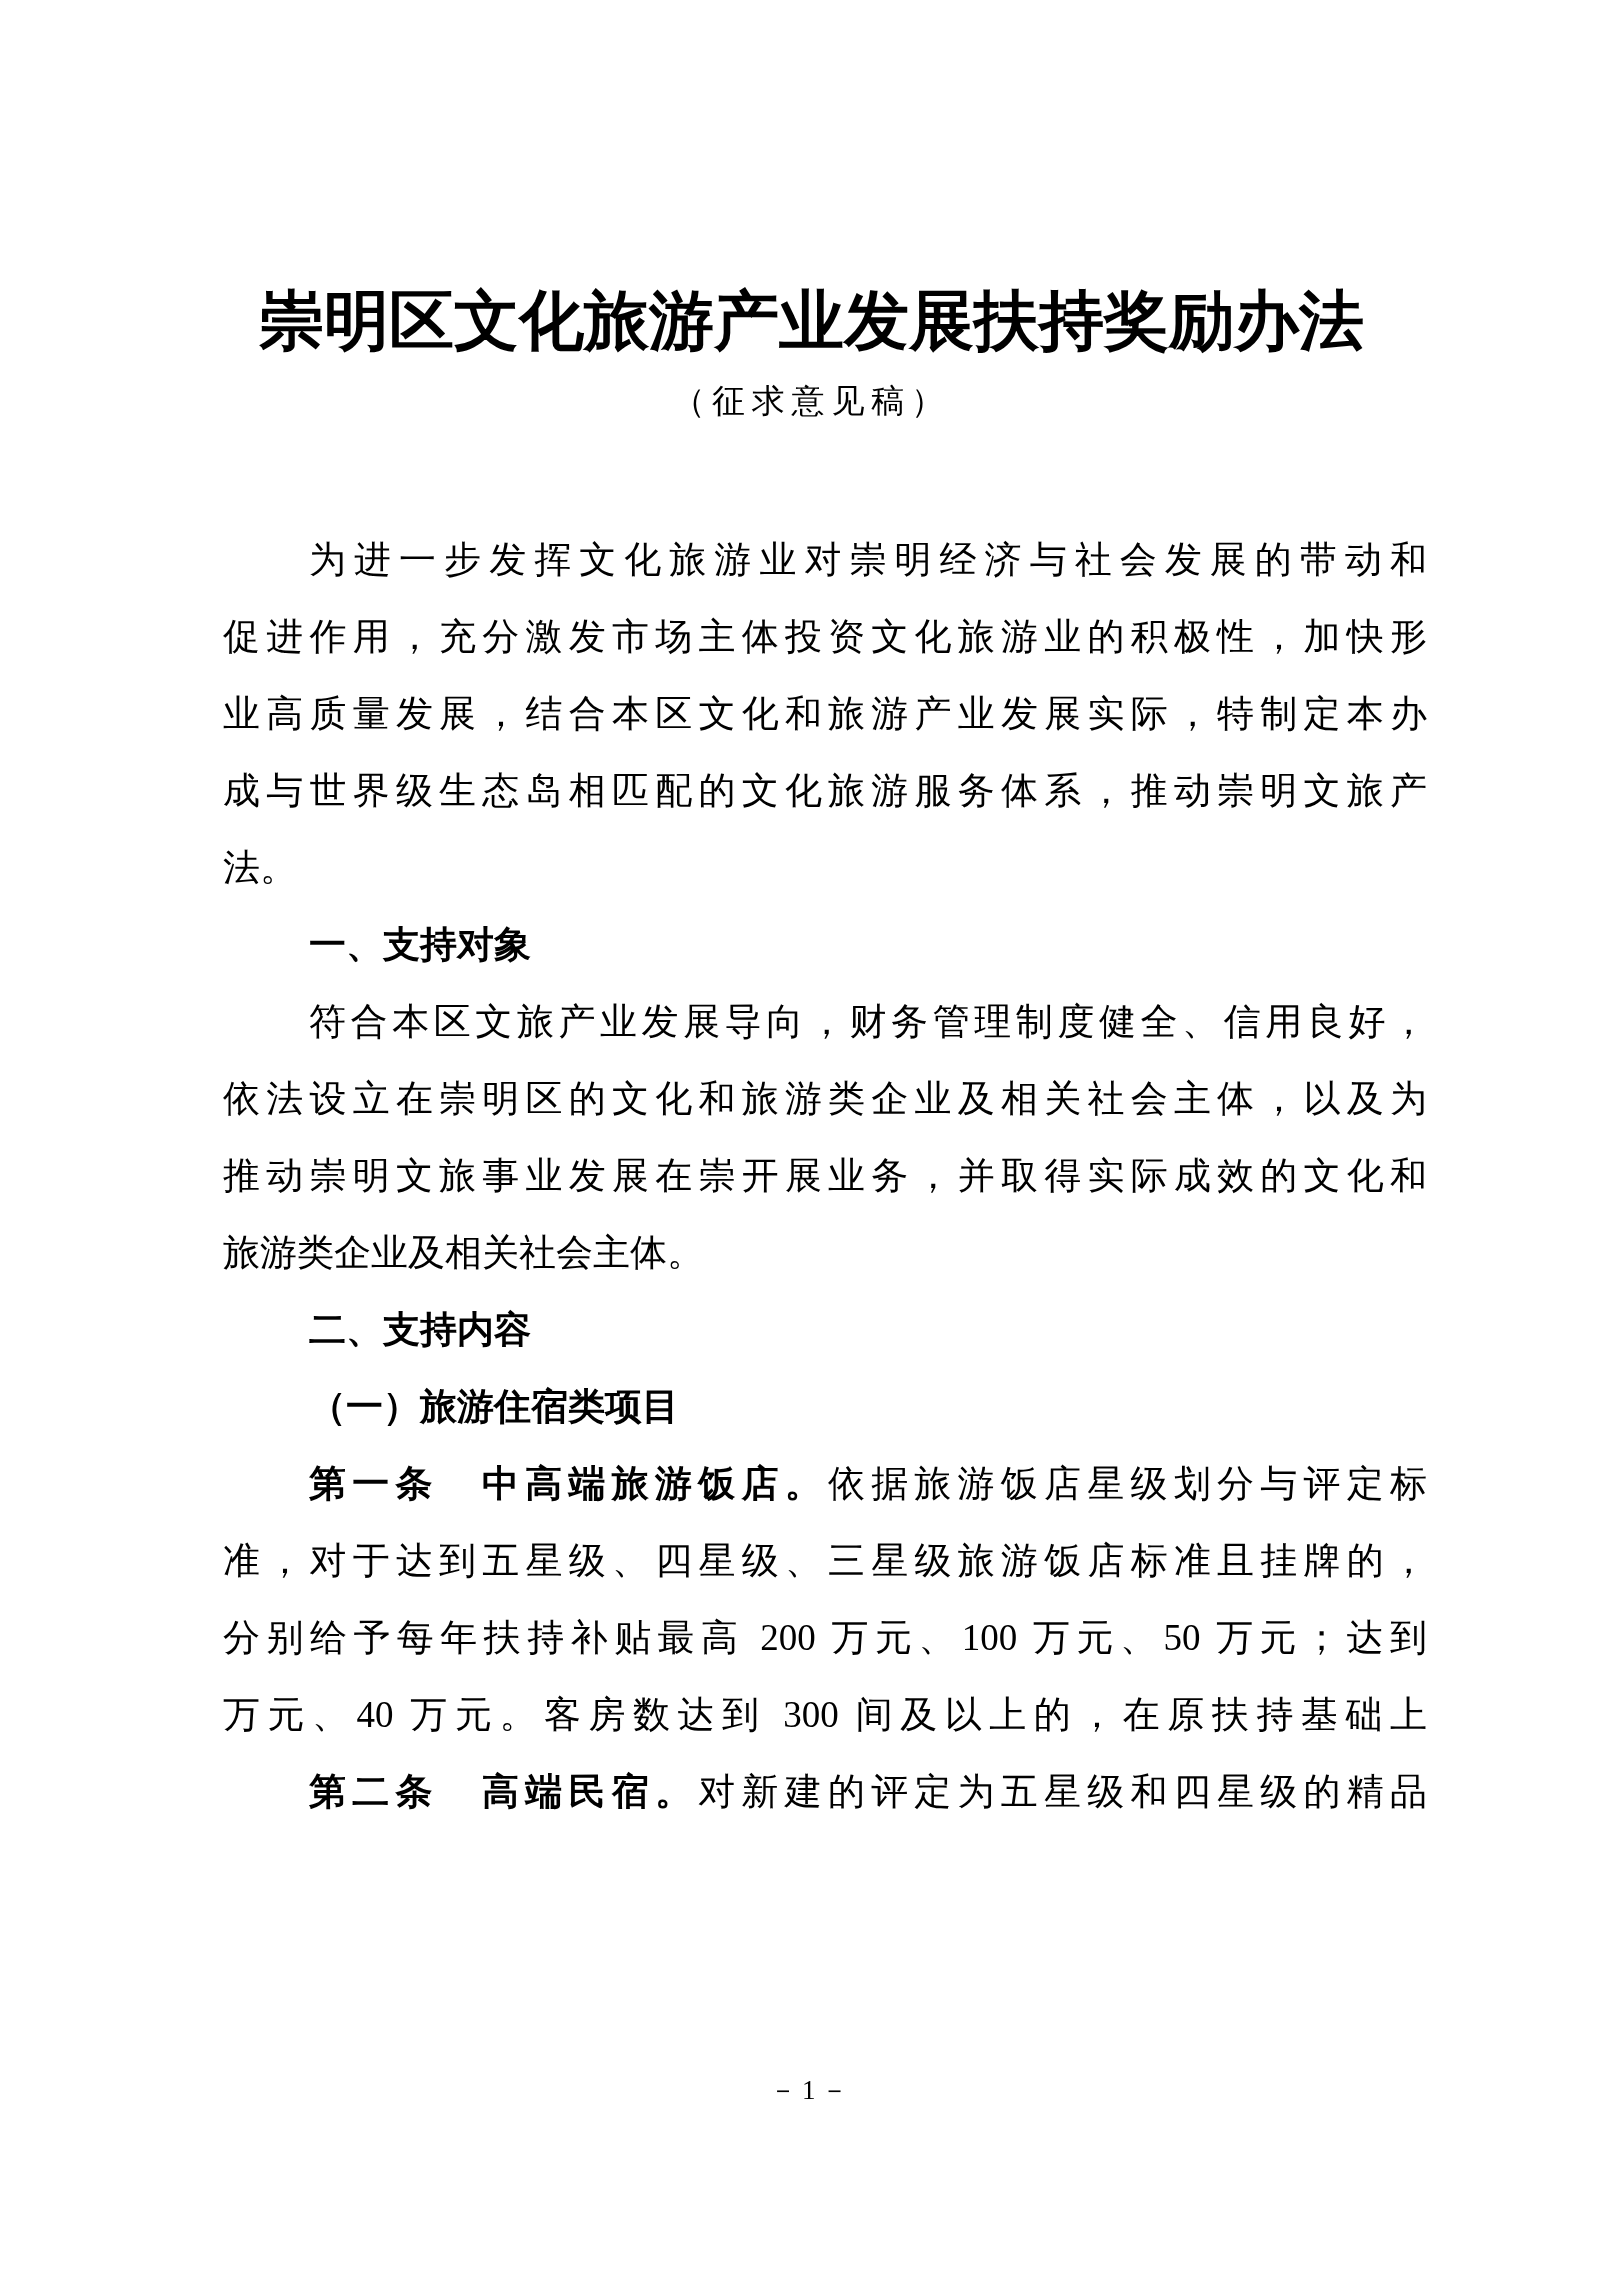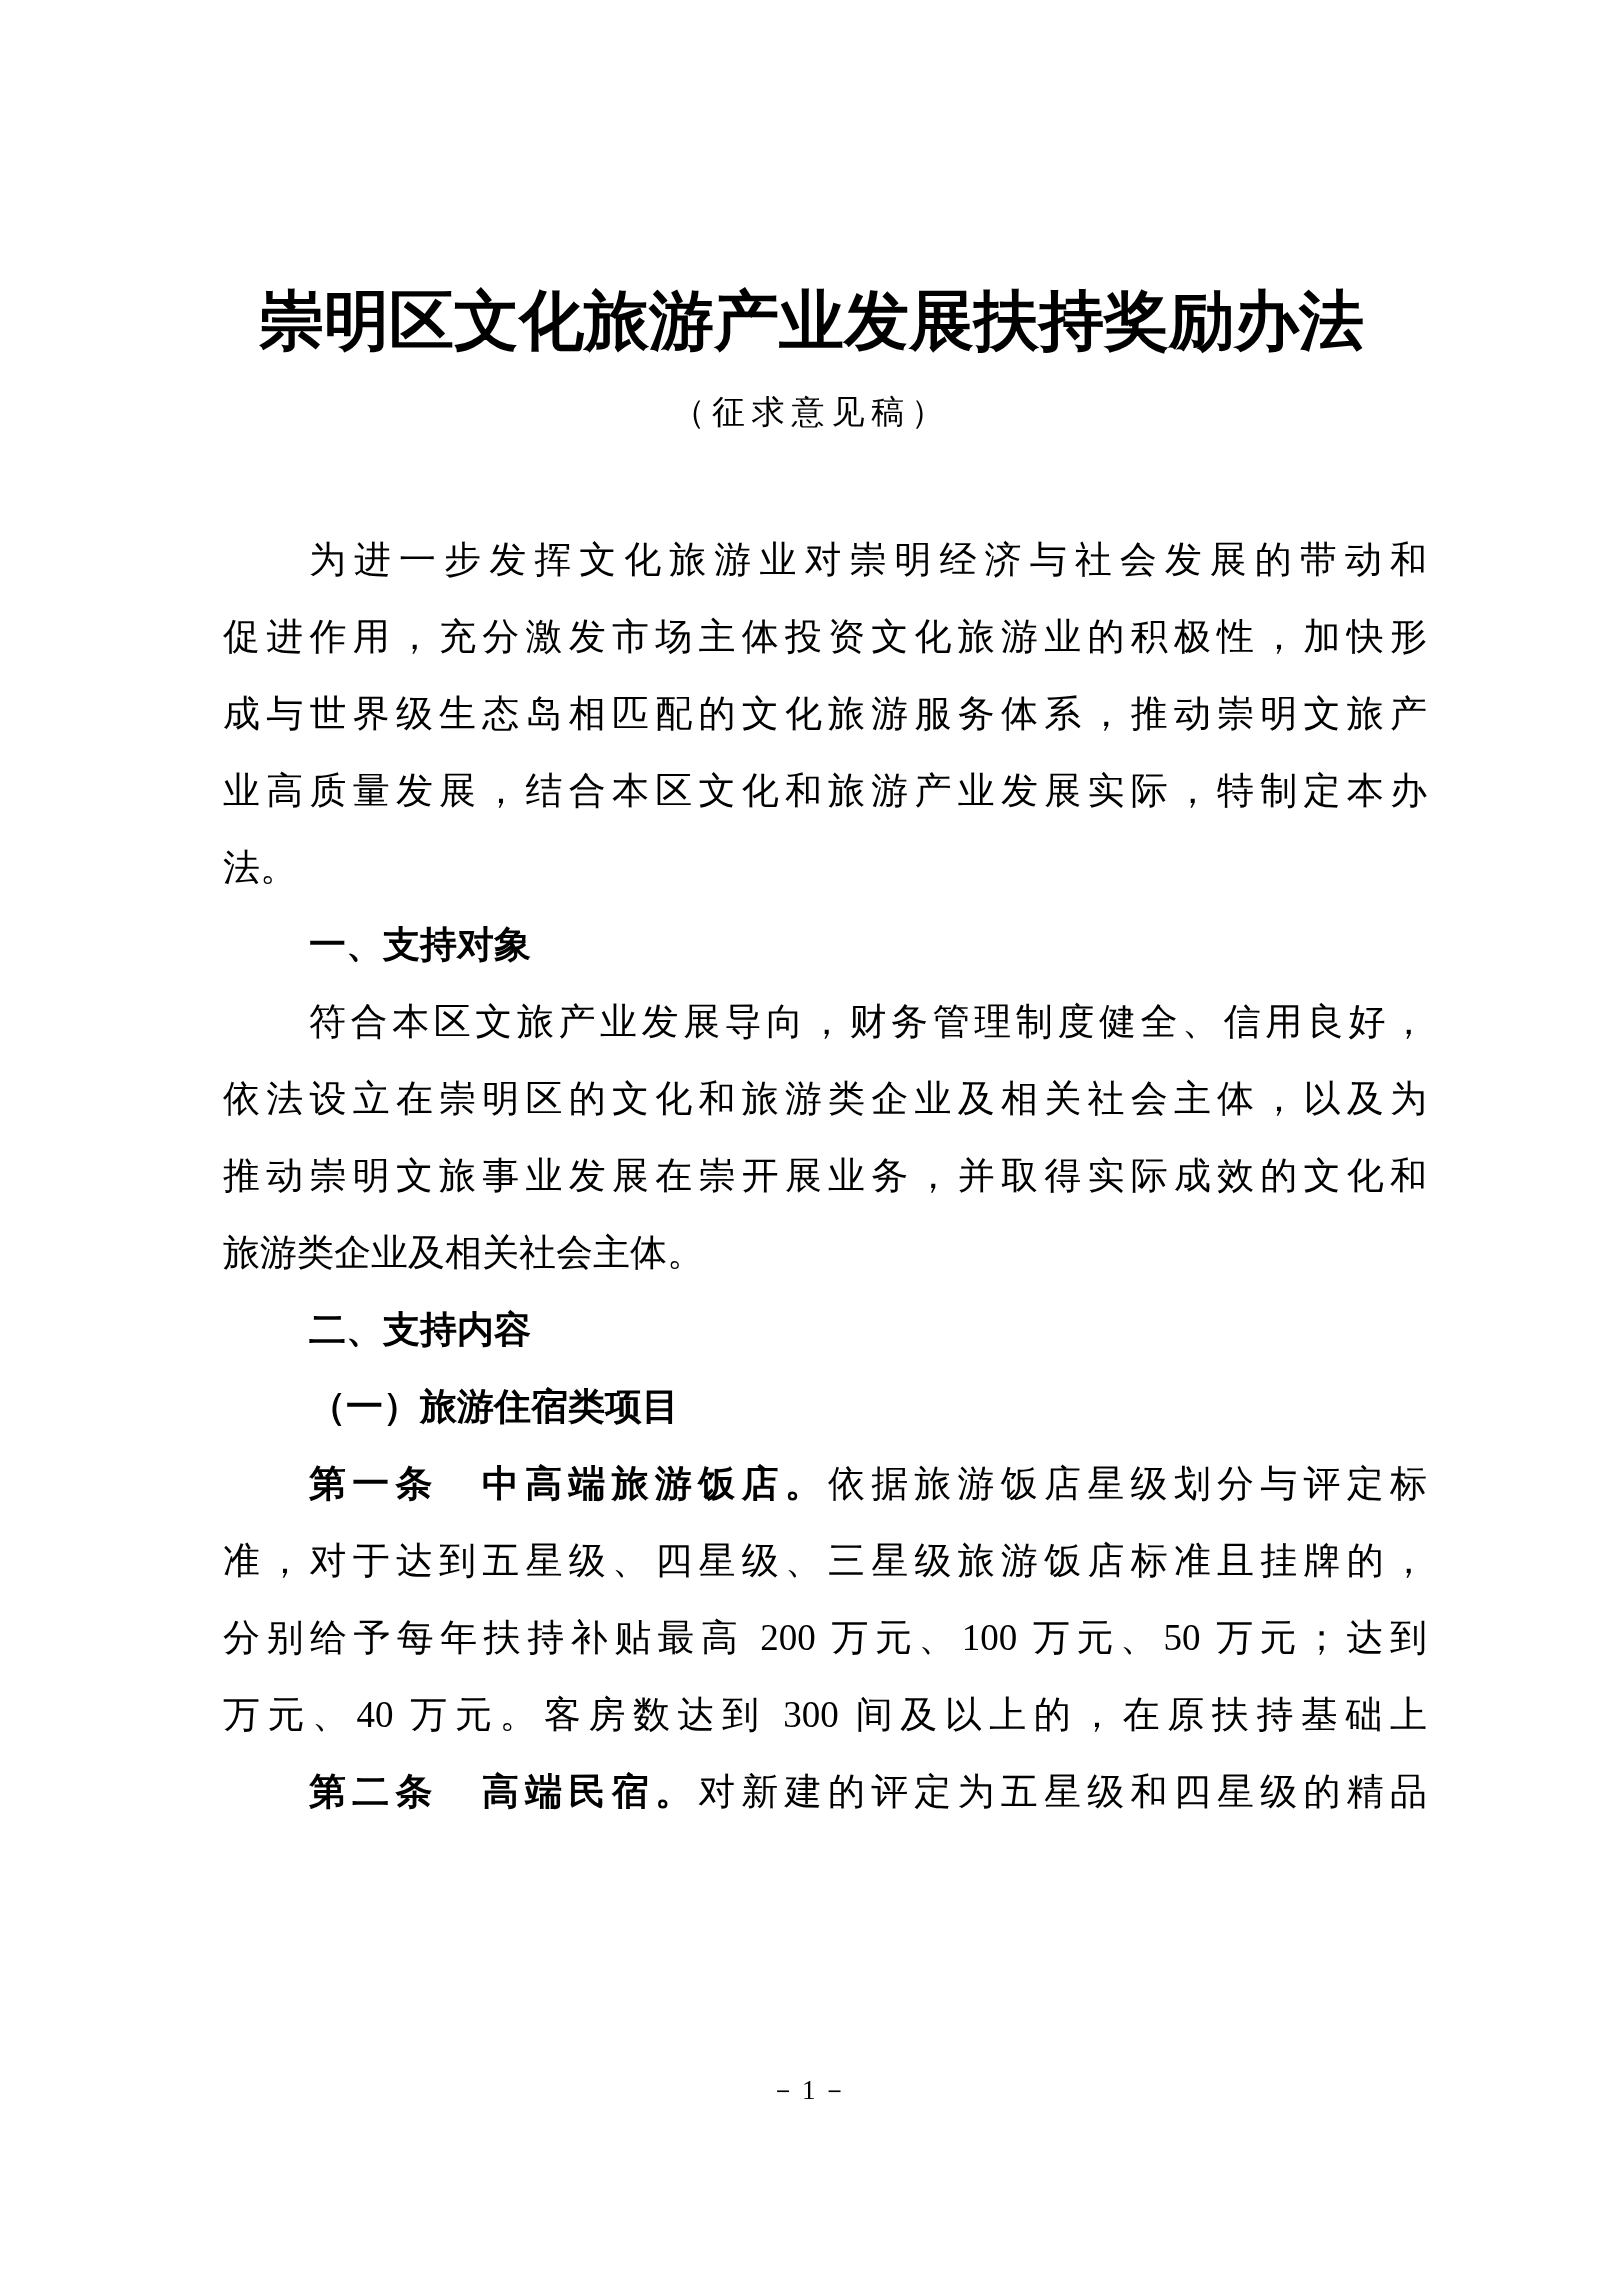--- a/index.html
+++ b/index.html
@@ -29,21 +29,20 @@
     top: 380px;
     left: 0;
     width: 100%;
     text-align: center;
     font-family: "Liberation Serif", serif;
     font-weight: normal;
     font-size: 33px;
     line-height: 42px;
     letter-spacing: 6.8px;
     white-space: nowrap;
-    margin-top: 11px;
   }
   .doc-body {
     position: absolute;
     top: 521px;
     left: 223px;
     width: 1204px;
     font-family: "Liberation Serif", serif;
     font-size: 37px;
   }
   .line {
@@ -76,22 +75,22 @@
 </style>
 </head>
 <body>
 
 <div class="page">
   <div class="doc-title">崇明区文化旅游产业发展扶持奖励办法</div>
   <div class="doc-subtitle">（征求意见稿）</div>
   <div class="doc-body">
       <div class="line ind just"><span class="seg-fs">为进一步发挥文化旅游业对崇明经济与社会发展的带动和</span></div>
       <div class="line just"><span class="seg-fs">促进作用，充分激发市场主体投资文化旅游业的积极性，加快形</span></div>
+      <div class="line just"><span class="seg-fs">业高质量发展，结合本区文化和旅游产业发展实际，特制定本办</span></div>
       <div class="line just"><span class="seg-fs">成与世界级生态岛相匹配的文化旅游服务体系，推动崇明文旅产</span></div>
-      <div class="line just"><span class="seg-fs">业高质量发展，结合本区文化和旅游产业发展实际，特制定本办</span></div>
       <div class="line"><span class="seg-fs">法。</span></div>
       <div class="line ind"><span class="seg-hei">一、支持对象</span></div>
       <div class="line ind just"><span class="seg-fs">符合本区文旅产业发展导向，财务管理制度健全、信用良好，</span></div>
       <div class="line just"><span class="seg-fs">依法设立在崇明区的文化和旅游类企业及相关社会主体，以及为</span></div>
       <div class="line just"><span class="seg-fs">推动崇明文旅事业发展在崇开展业务，并取得实际成效的文化和</span></div>
       <div class="line"><span class="seg-fs">旅游类企业及相关社会主体。</span></div>
       <div class="line ind"><span class="seg-hei">二、支持内容</span></div>
       <div class="line ind"><span class="seg-kai">（一）旅游住宿类项目</span></div>
       <div class="line ind just"><span class="seg-hei">第一条　中高端旅游饭店。</span><span class="seg-fs">依据旅游饭店星级划分与评定标</span></div>
       <div class="line just"><span class="seg-fs">准，对于达到五星级、四星级、三星级旅游饭店标准且挂牌的，</span></div>

